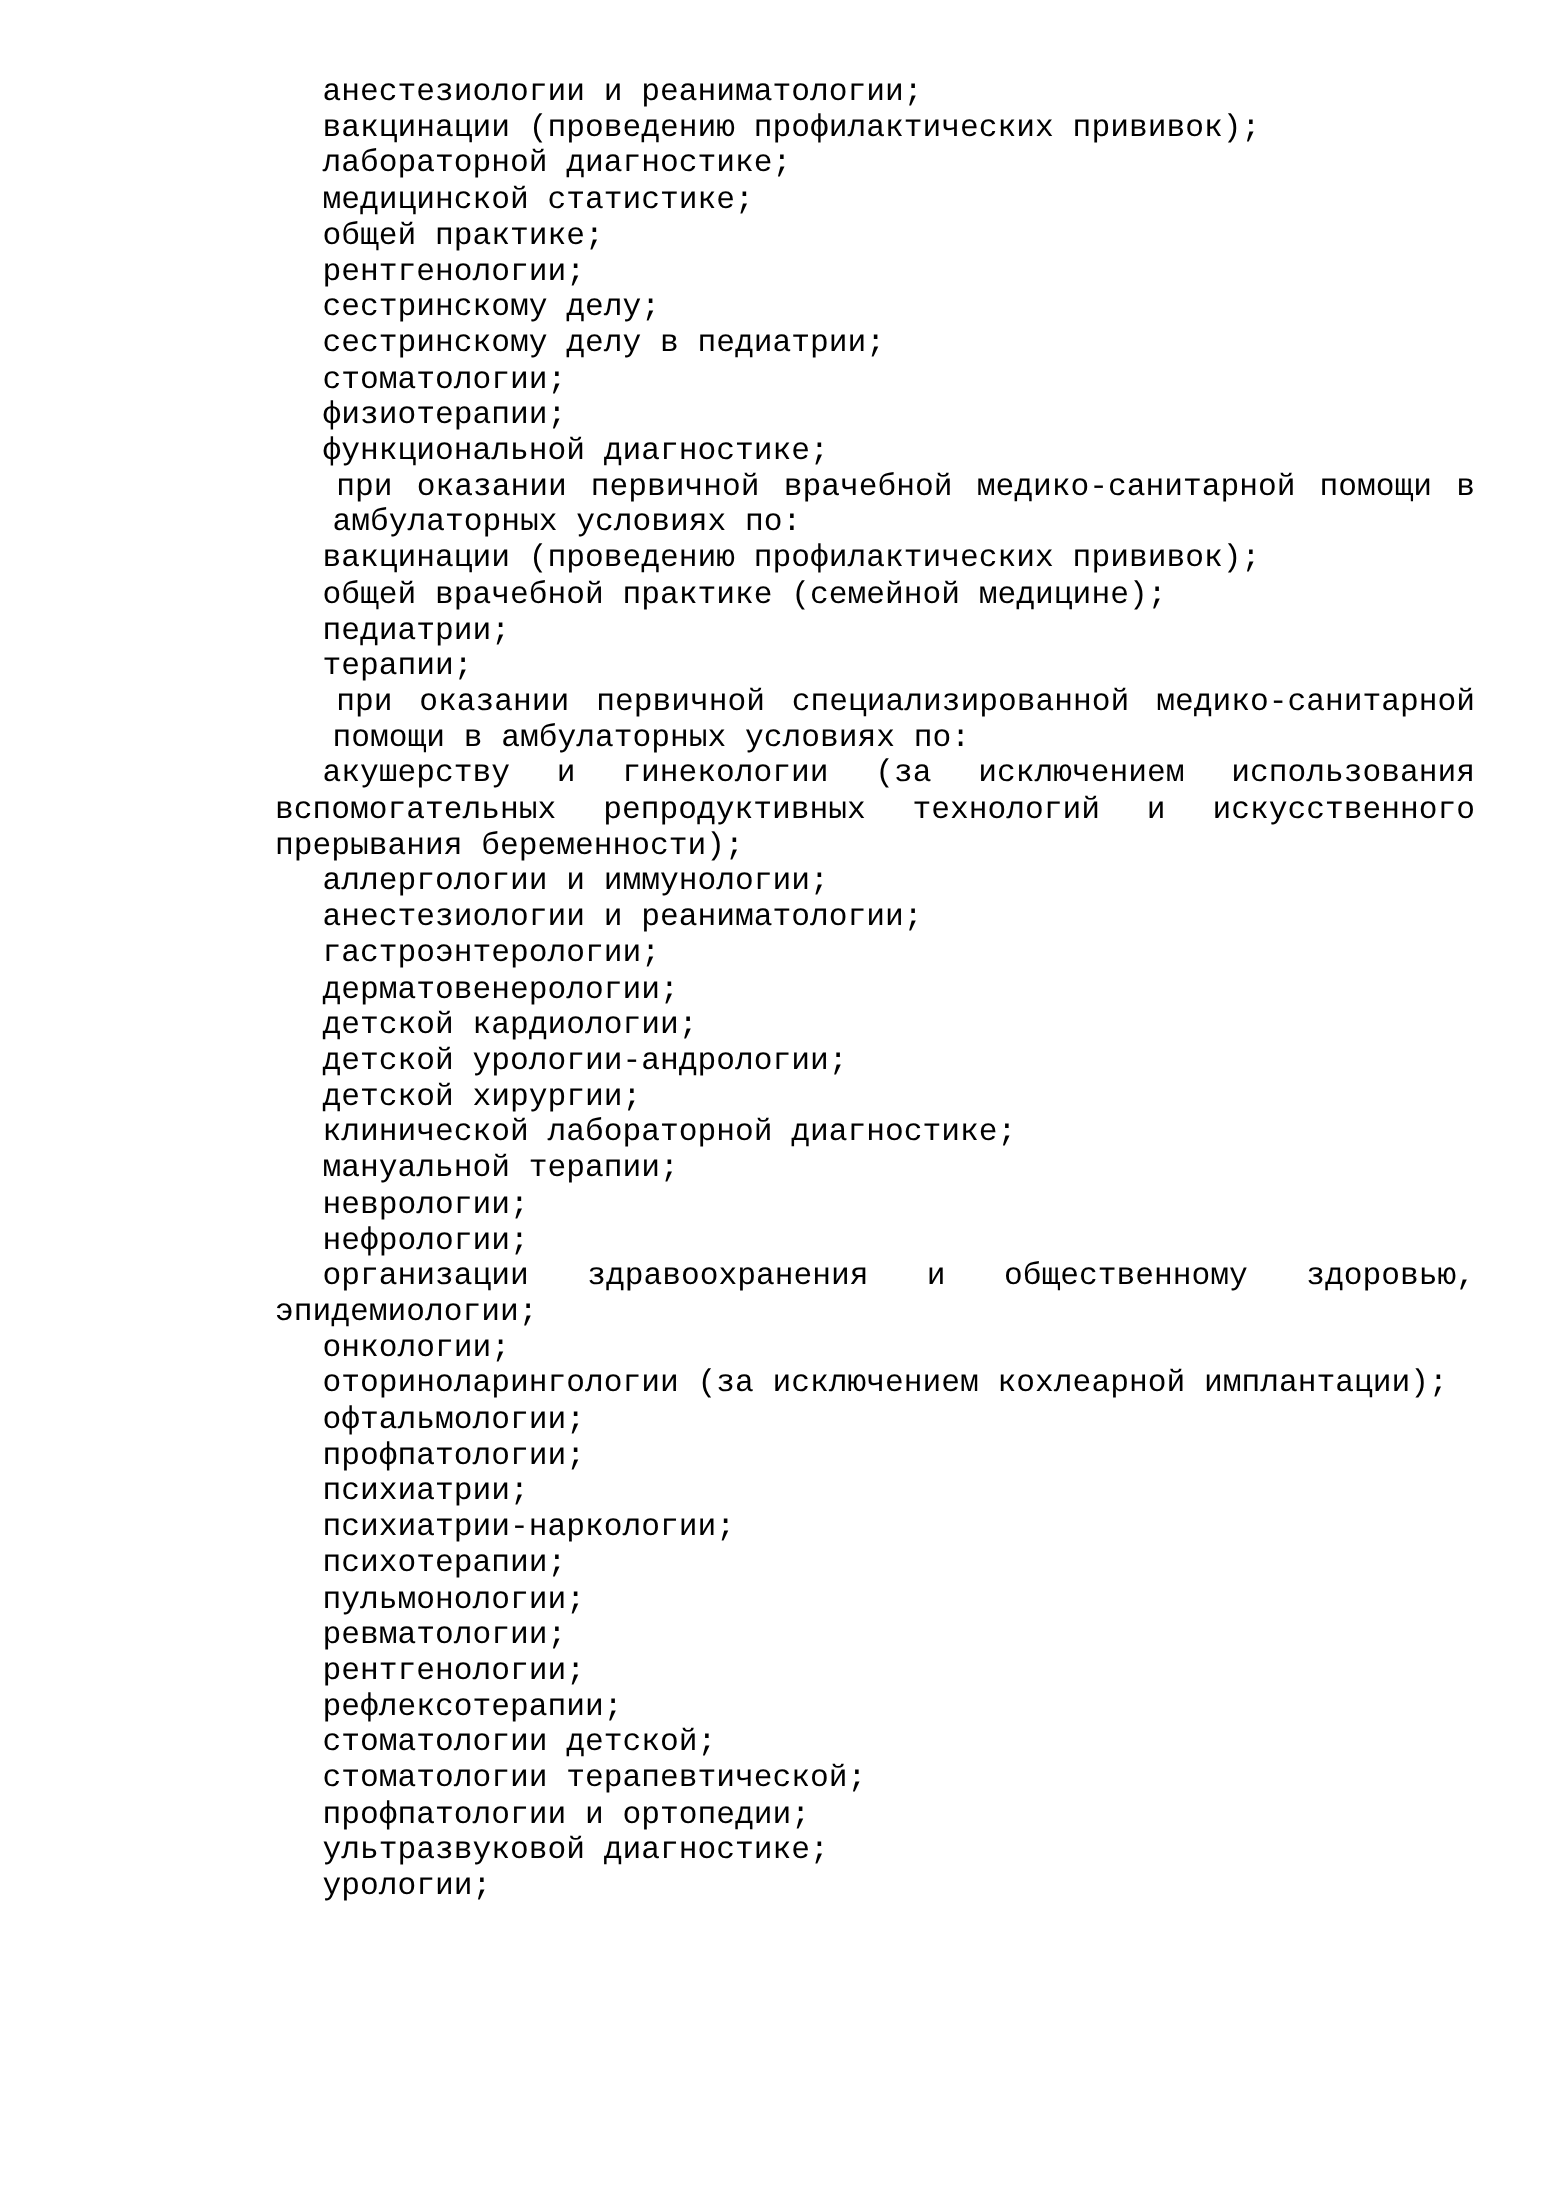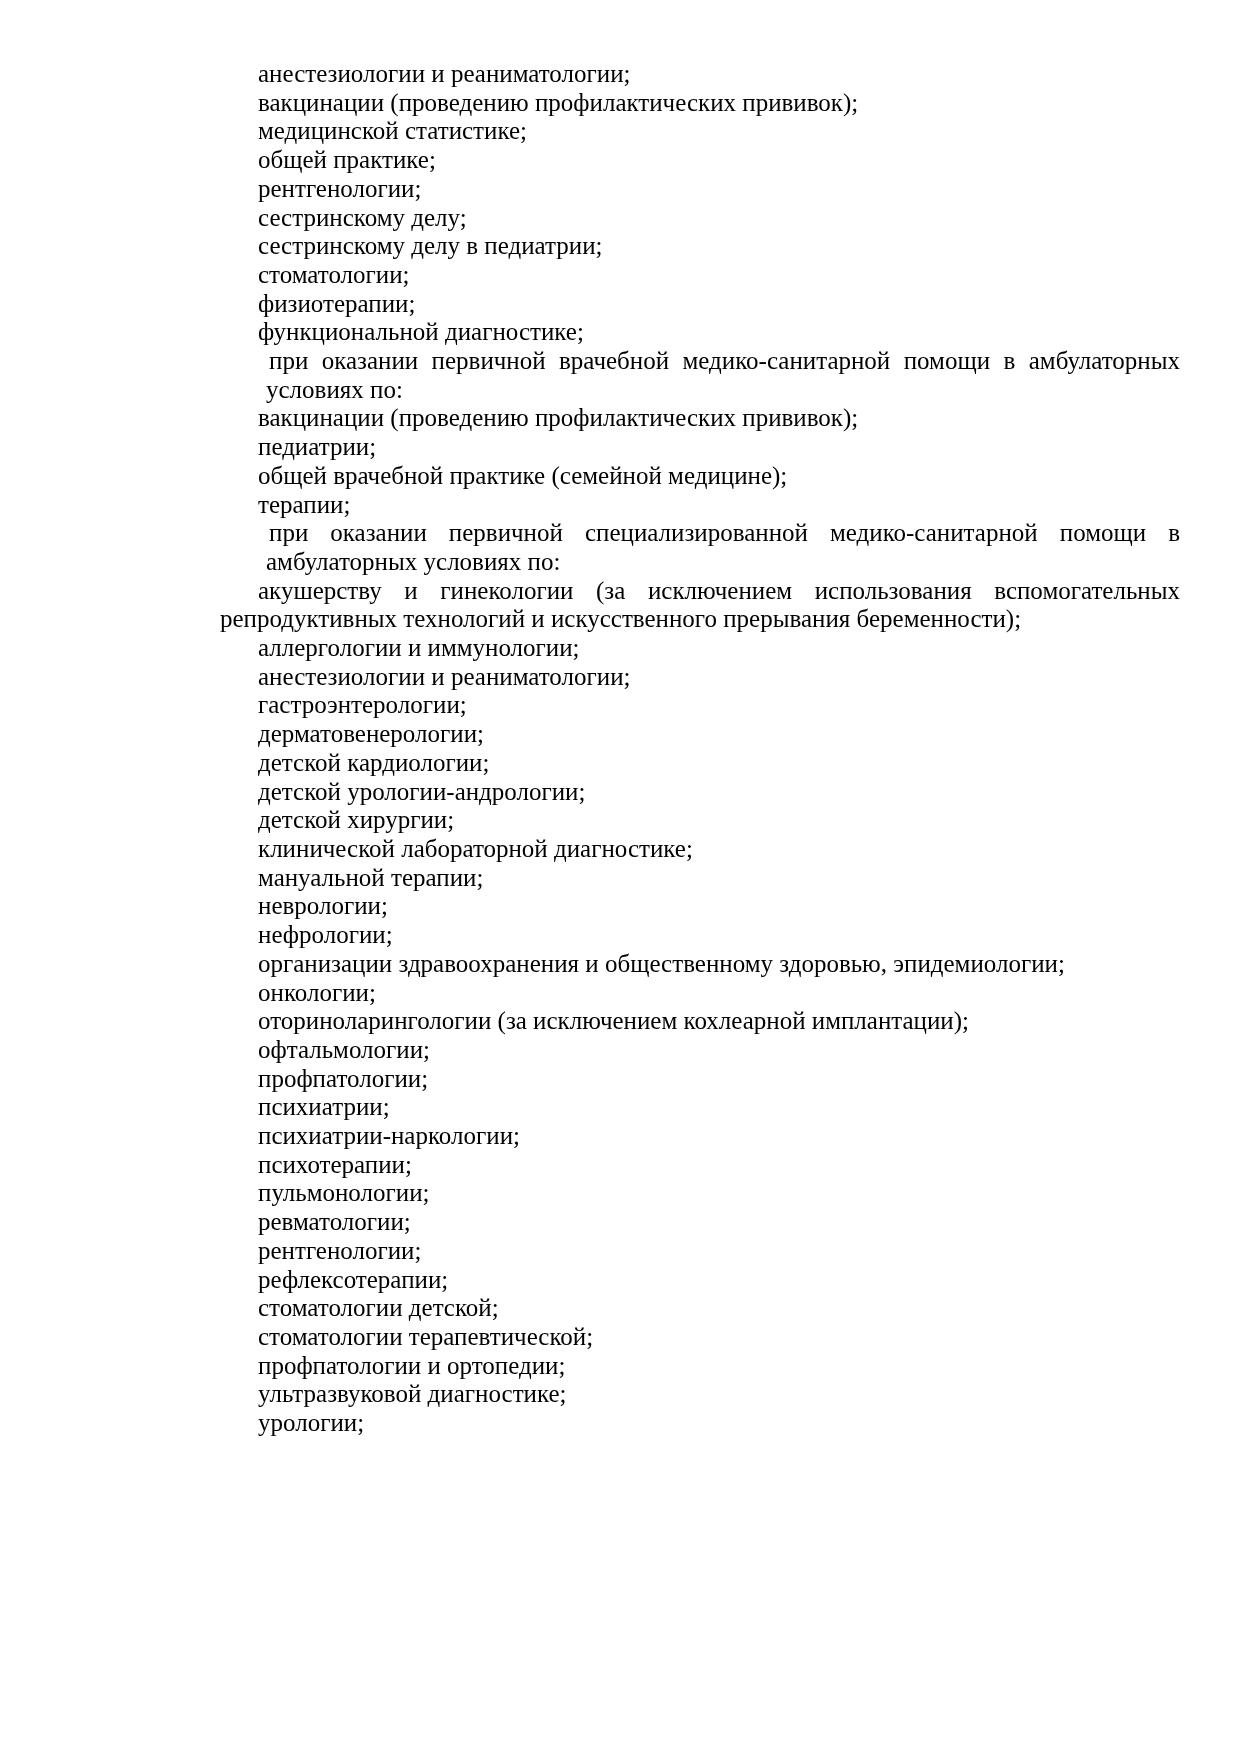--- a/index.html
+++ b/index.html
@@ -13,21 +13,21 @@
     height: 1755px;
     background: #ffffff;
     overflow: hidden;
   }
   .doc-body {
     position: absolute;
     left: 220px;
     top: 60px;
     width: 960px;
     color: #000000;
-    font-family: Liberation Serif, serif;
+    font-family: Liberation Mono, monospace;
     font-size: 25px;
     line-height: 28.7px;
     text-align: justify;
     text-justify: inter-word;
   }
   .doc-body p {
     margin: 0;
     padding: 0;
   }
   p.list-item {
@@ -39,32 +39,33 @@
   }
 </style>
 </head>
 <body>
 
 <div class="page">
   <div class="doc-body">
 
   <p class="list-item">анестезиологии и реаниматологии;</p>
       <p class="list-item">вакцинации (проведению профилактических прививок);</p>
+      <p class="list-item">лабораторной диагностике;</p>
       <p class="list-item">медицинской статистике;</p>
       <p class="list-item">общей практике;</p>
       <p class="list-item">рентгенологии;</p>
       <p class="list-item">сестринскому делу;</p>
       <p class="list-item">сестринскому делу в педиатрии;</p>
       <p class="list-item">стоматологии;</p>
       <p class="list-item">физиотерапии;</p>
       <p class="list-item">функциональной диагностике;</p>
       <p class="paragraph">при оказании первичной врачебной медико-санитарной помощи в амбулаторных условиях по:</p>
       <p class="list-item">вакцинации (проведению профилактических прививок);</p>
+      <p class="list-item">общей врачебной практике (семейной медицине);</p>
       <p class="list-item">педиатрии;</p>
-      <p class="list-item">общей врачебной практике (семейной медицине);</p>
       <p class="list-item">терапии;</p>
       <p class="paragraph">при оказании первичной специализированной медико-санитарной помощи в амбулаторных условиях по:</p>
       <p class="list-item">акушерству и гинекологии (за исключением использования вспомогательных репродуктивных технологий и искусственного прерывания беременности);</p>
       <p class="list-item">аллергологии и иммунологии;</p>
       <p class="list-item">анестезиологии и реаниматологии;</p>
       <p class="list-item">гастроэнтерологии;</p>
       <p class="list-item">дерматовенерологии;</p>
       <p class="list-item">детской кардиологии;</p>
       <p class="list-item">детской урологии-андрологии;</p>
       <p class="list-item">детской хирургии;</p>

